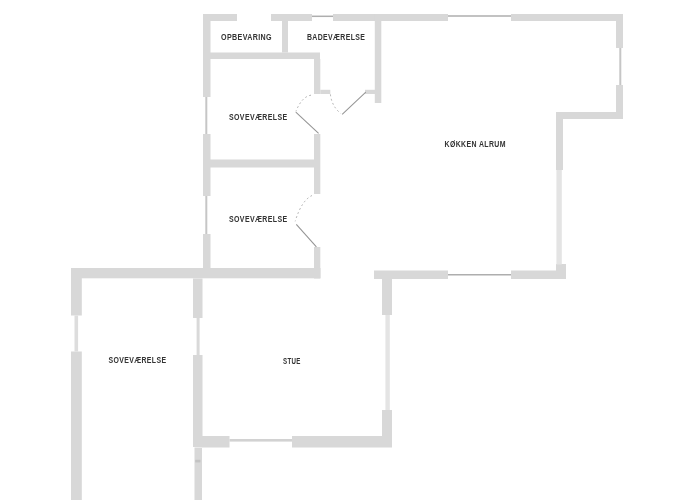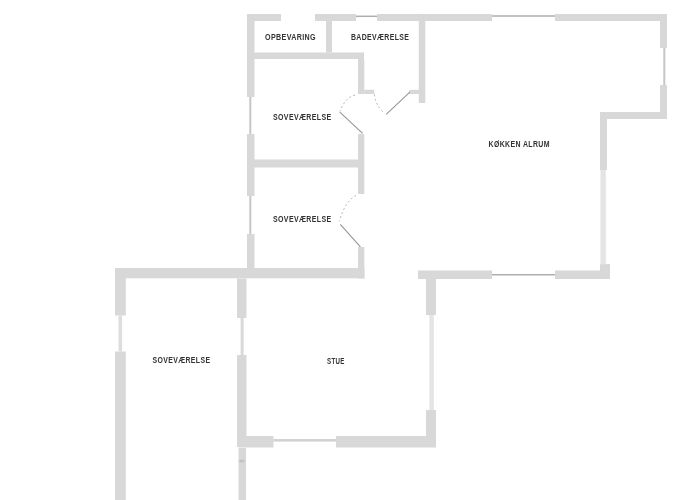--- a/index.html
+++ b/index.html
@@ -1,16 +1,16 @@
 <!DOCTYPE html>
 <html><head>
 <meta charset="utf-8">
 <style>
   html,body{margin:0;padding:0;background:#ffffff;}
-  .plan{width:648px;height:500px;position:relative;margin-left:44px;}
+  .plan{width:648px;height:500px;position:relative;}
   text{font-family:"Liberation Sans",sans-serif;font-weight:700;fill:#333333;letter-spacing:0.5px;}
 </style>
 </head>
 <body>
 <div class="plan">
 <svg width="700" height="500" viewBox="0 0 700 500" xmlns="http://www.w3.org/2000/svg">
 
 <rect x="0" y="0" width="700" height="500" fill="#ffffff"></rect>
 
 <g fill="#d8d8d8" stroke="none">

